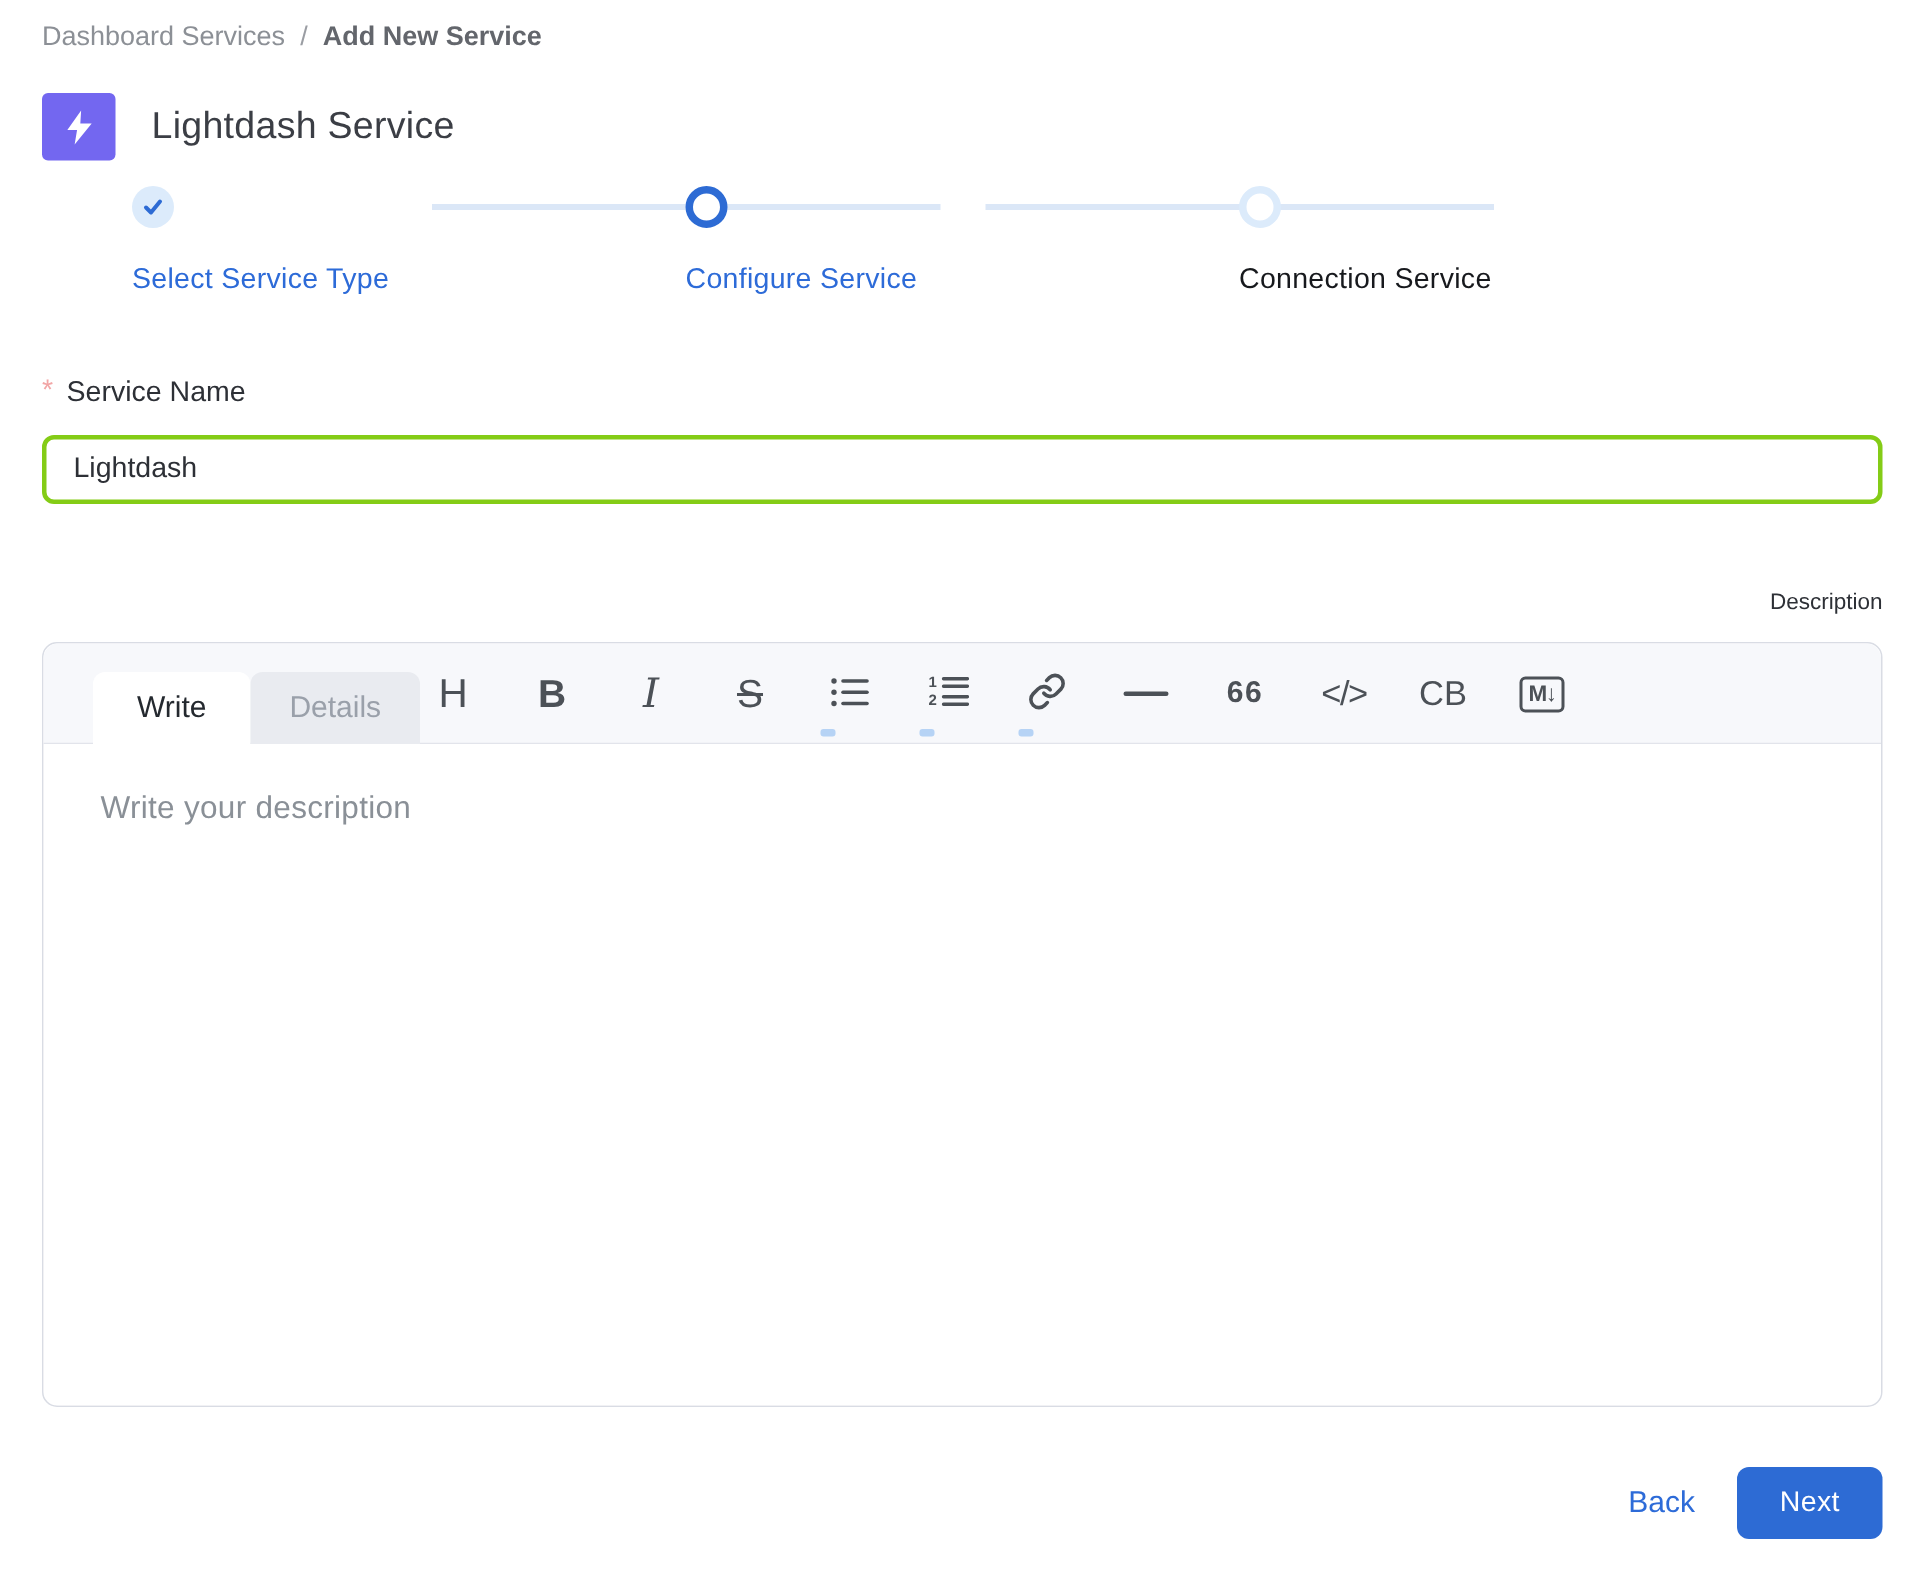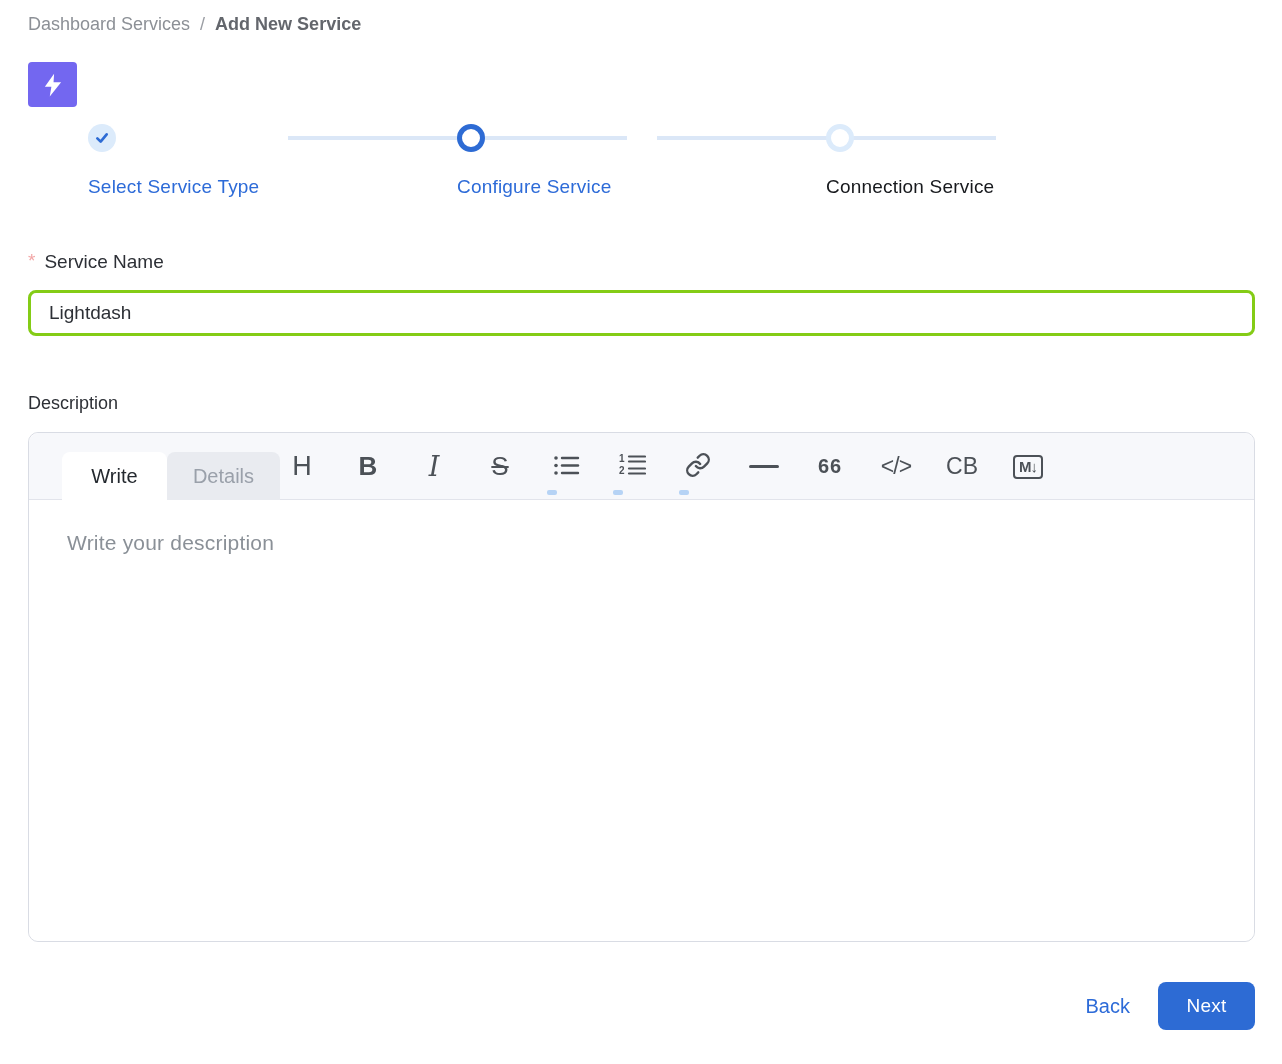--- a/index.html
+++ b/index.html
@@ -48,21 +48,21 @@
   
   .field-label-row { margin-top: 53px; font-size: 19px; color: #2d3036; display: flex; align-items: flex-start; }
   .required-mark { color: #f2a6a6; margin-right: 9px; position: relative; top: -1px; }
   .text-input {
     margin-top: 17px; width: 100%; height: 46px;
     border: 3px solid #84cc16; border-radius: 8px;
     padding: 0 18px; font-size: 19px; color: #2d3036;
     font-family: "Liberation Sans", "DejaVu Sans", sans-serif;
     outline: none; display: block; background: #fff;
   }
-  .desc-label { margin-top: 57px; font-size: 18px; color: #2d3036; }
+  .desc-label { margin-top: 57px; font-size: 15px; color: #2d3036; text-align: right; }
 
   
   .editor { margin-top: 18px; border: 1px solid #d9dce4; border-radius: 10px; background: #fff; }
   .editor-toolbar {
     position: relative; height: 67px; background: #f7f8fb;
     border-bottom: 1px solid #e2e4eb; border-radius: 10px 10px 0 0;
   }
   .tabs { position: absolute; left: 33px; top: 19px; display: flex; z-index: 2; }
   .tab { display: flex; align-items: center; justify-content: center; font-size: 20px; cursor: pointer; }
   .tab.write { width: 105px; height: 49px; background: #ffffff; color: #24292f; border-radius: 8px 8px 0 0; }
@@ -115,20 +115,21 @@
     <span class="crumb-sep">/</span>
     <span class="crumb-current">Add New Service</span>
   </nav>
 
   <header class="header">
     <div class="service-icon">
       <svg width="26" height="26" viewBox="0 0 24 24" aria-hidden="true">
         <polygon points="13,1.5 4.5,13.5 10.5,13.5 9,22.5 19.5,9.5 12.5,9.5" fill="#ffffff"></polygon>
       </svg>
     </div>
+    <h1 class="page-title">Lightdash Service</h1>
   </header>
 
   <div class="stepper">
     <div class="step completed">
       <span class="step-line right"></span>
       <span class="step-circle">
         <svg width="16" height="16" viewBox="0 0 24 24" fill="none" aria-hidden="true">
           <polyline points="5,12.5 10,17.5 19,6.5" stroke="#2d6bd4" stroke-width="4" stroke-linecap="round" stroke-linejoin="round"></polyline>
         </svg>
       </span>

